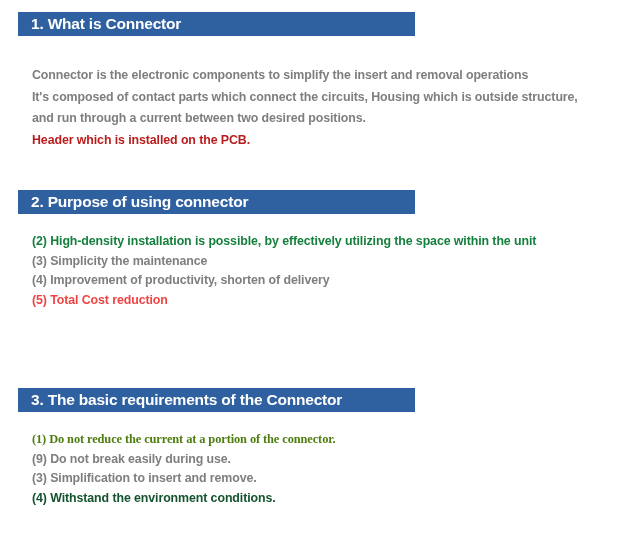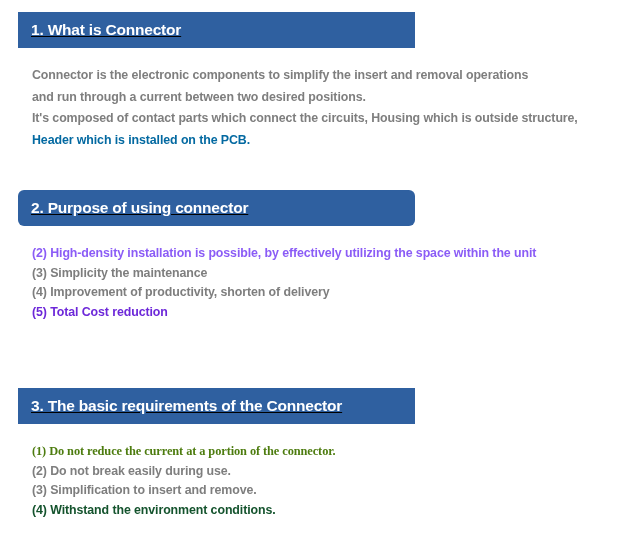--- a/index.html
+++ b/index.html
@@ -27,41 +27,40 @@
     width: 626px;
   }
   #section-1 { top: 12px; }
   #section-2 { top: 190px; }
   #section-3 { top: 388px; }
 
   
   .heading-bar {
     margin-left: 18px;
     width: 397px;
-    height: 36px;
+    height: 24px;
     background: #2F60A0;
     display: flex;
     align-items: center;
     box-sizing: border-box;
     padding-left: 13px;
-    text-decoration: underline;
   }
   .heading-text {
     color: #ffffff;
     font-size: 15.5px;
     font-weight: bold;
     letter-spacing: -0.2px;
     line-height: 1;
     white-space: nowrap;
   }
 
   
   .body-block {
     margin-left: 32px;
-    margin-top: 17px;
+    margin-top: 29px;
   }
   .body-line {
     color: #7E7E7E;
     font-size: 12.4px;
     font-weight: bold;
     line-height: 21.5px;
     letter-spacing: -0.1px;
     white-space: nowrap;
   }
   .list-block {
@@ -81,43 +80,43 @@
 <body style="background: rgb(255, 255, 255);">
 
 <div class="page">
 
   <div class="section" id="section-1">
     <div class="heading-bar" style="background: rgb(47, 96, 160);">
       <span class="heading-text" style="color: rgb(255, 255, 255);">1. What is Connector</span>
     </div>
     <div class="body-block">
       <div class="body-line" style="color: rgb(126, 126, 126);">Connector is the electronic components to simplify the insert and removal operations</div>
+      <div class="body-line" style="color: rgb(126, 126, 126);">It's composed of contact parts which connect the circuits, Housing which is outside structure,</div>
       <div class="body-line" style="color: rgb(126, 126, 126);">and run through a current between two desired positions.</div>
-      <div class="body-line" style="color: rgb(126, 126, 126);">It's composed of contact parts which connect the circuits, Housing which is outside structure,</div>
-      <div class="body-line" style="color: #0369a1;">Header which is installed on the PCB.</div>
+      <div class="body-line" style="color: #b91c1c;">Header which is installed on the PCB.</div>
     </div>
   </div>
 
   <div class="section" id="section-2">
-    <div class="heading-bar" style="background: rgb(47, 96, 160); border-radius: 6px;">
+    <div class="heading-bar" style="background: rgb(47, 96, 160);">
       <span class="heading-text" style="color: rgb(255, 255, 255);">2. Purpose of using connector</span>
     </div>
     <div class="list-block">
-      <div class="list-item" style="color: #8b5cf6;">(2) High-density installation is possible, by effectively utilizing the space within the unit</div>
+      <div class="list-item" style="color: #15803d;">(2) High-density installation is possible, by effectively utilizing the space within the unit</div>
       <div class="list-item" style="color: rgb(126, 126, 126);">(3) Simplicity the maintenance</div>
       <div class="list-item" style="color: rgb(126, 126, 126);">(4) Improvement of productivity, shorten of delivery</div>
-      <div class="list-item" style="color: #6d28d9;">(5) Total Cost reduction</div>
+      <div class="list-item" style="color: #ef4444;">(5) Total Cost reduction</div>
     </div>
   </div>
 
   <div class="section" id="section-3">
     <div class="heading-bar" style="background: rgb(47, 96, 160);">
       <span class="heading-text" style="color: rgb(255, 255, 255);">3. The basic requirements of the Connector</span>
     </div>
     <div class="list-block">
       <div class="list-item" style="color: #4d7c0f; font-family: Liberation Serif, serif;">(1) Do not reduce the current at a portion of the connector.</div>
-      <div class="list-item" style="color: rgb(126, 126, 126);">(2) Do not break easily during use.</div>
+      <div class="list-item" style="color: rgb(126, 126, 126);">(9) Do not break easily during use.</div>
       <div class="list-item" style="color: rgb(126, 126, 126);">(3) Simplification to insert and remove.</div>
       <div class="list-item" style="color: #14532d;">(4) Withstand the environment conditions.</div>
     </div>
   </div>
 
 </div>
 
 </body></html>

